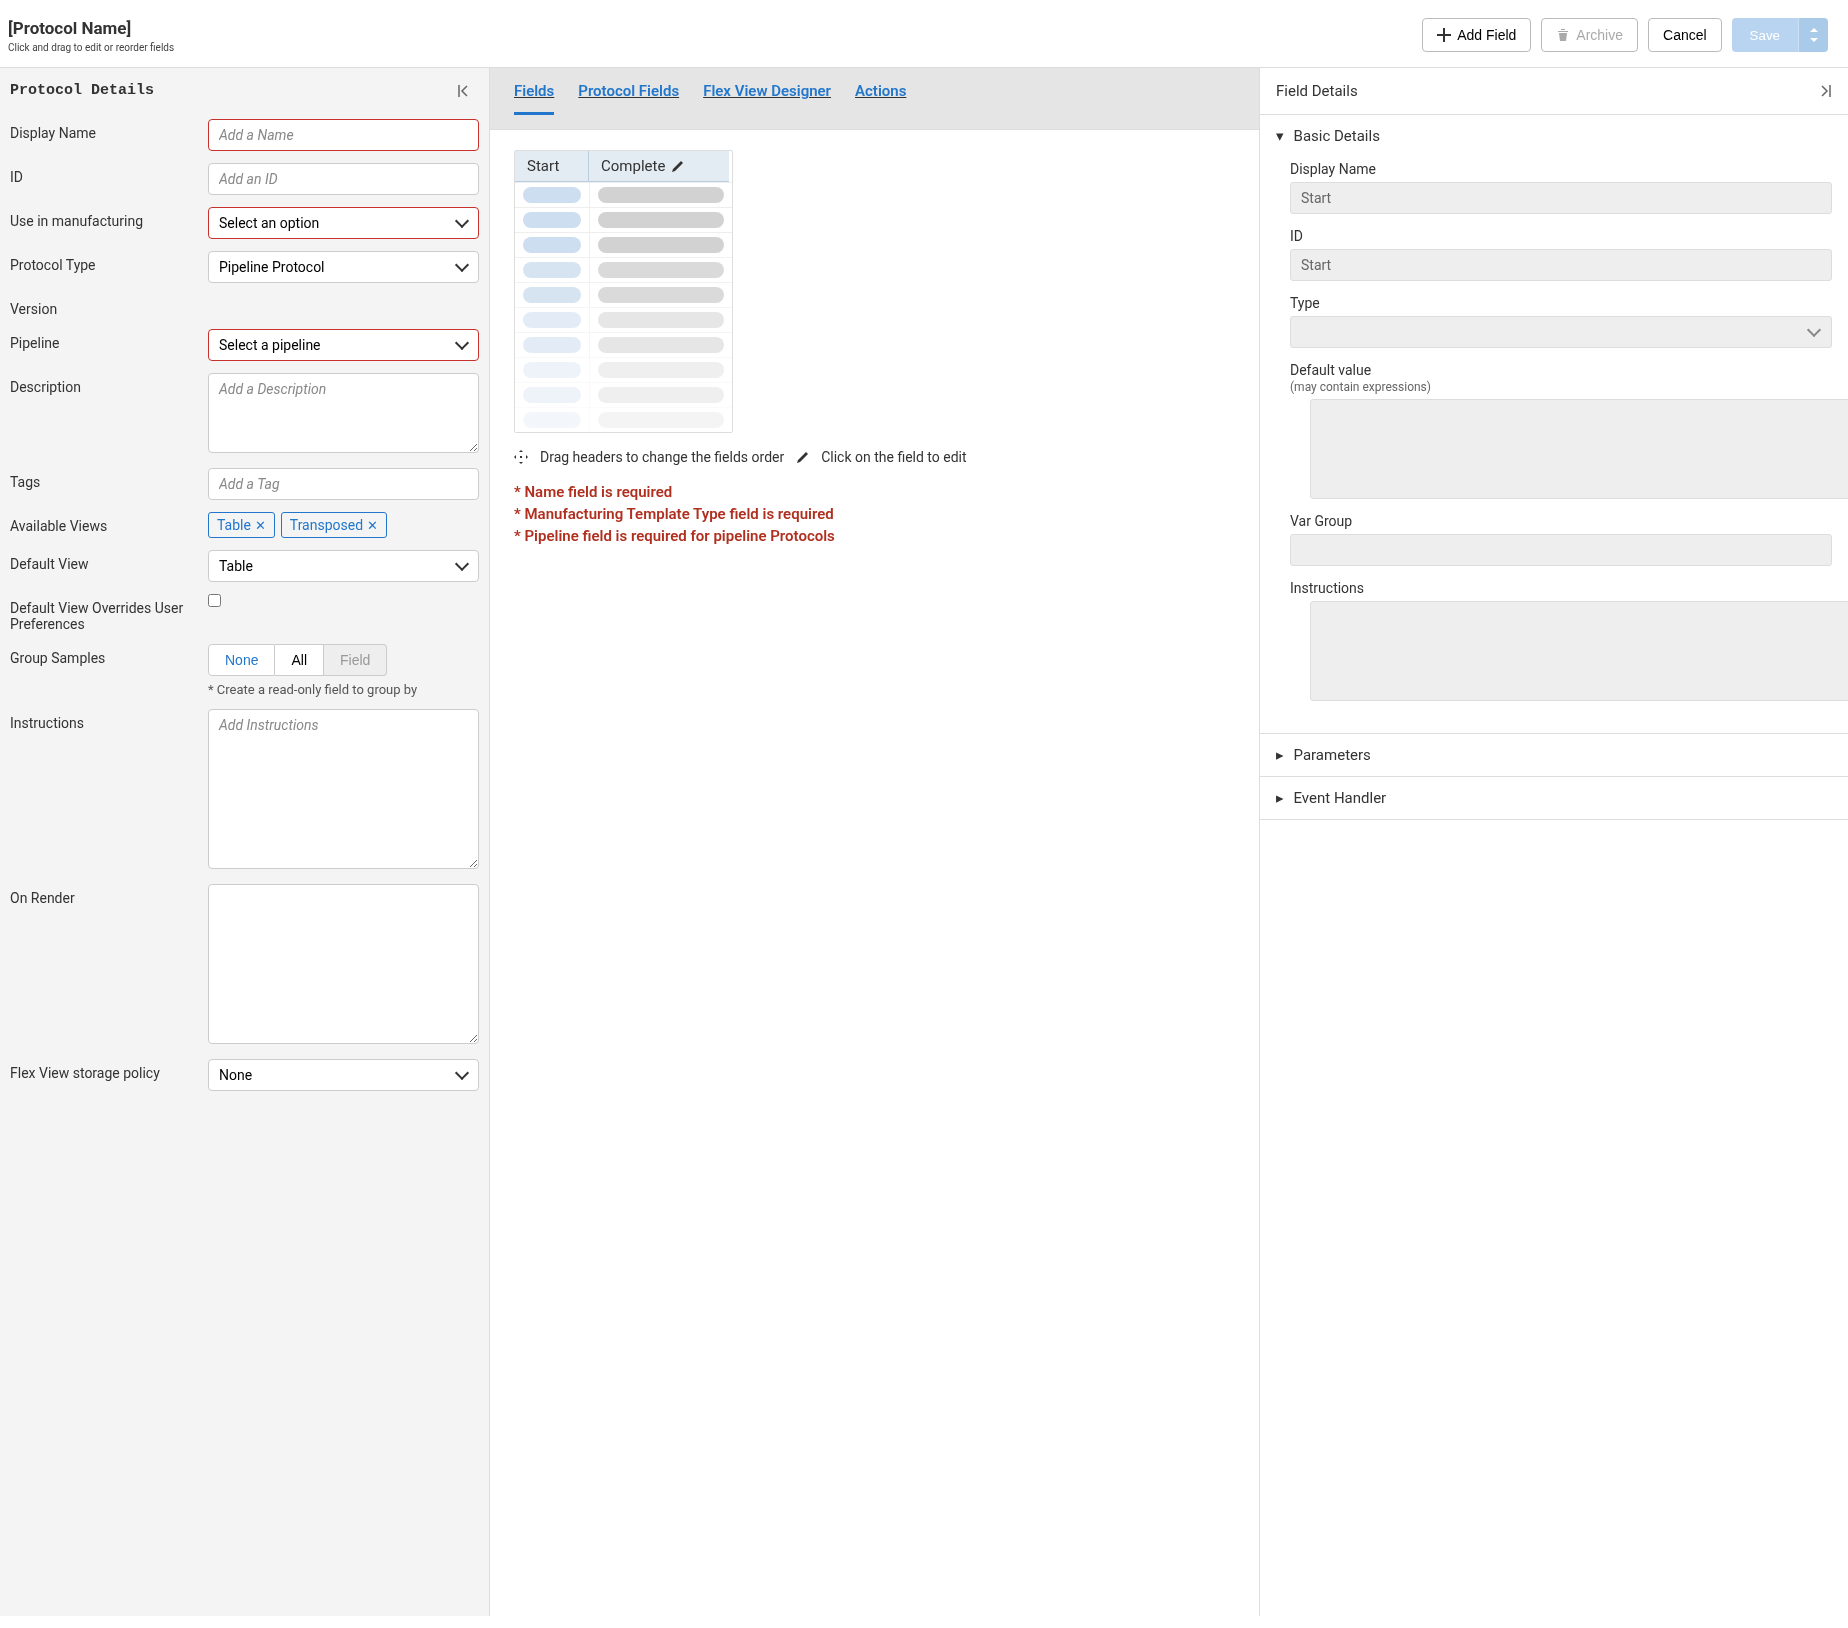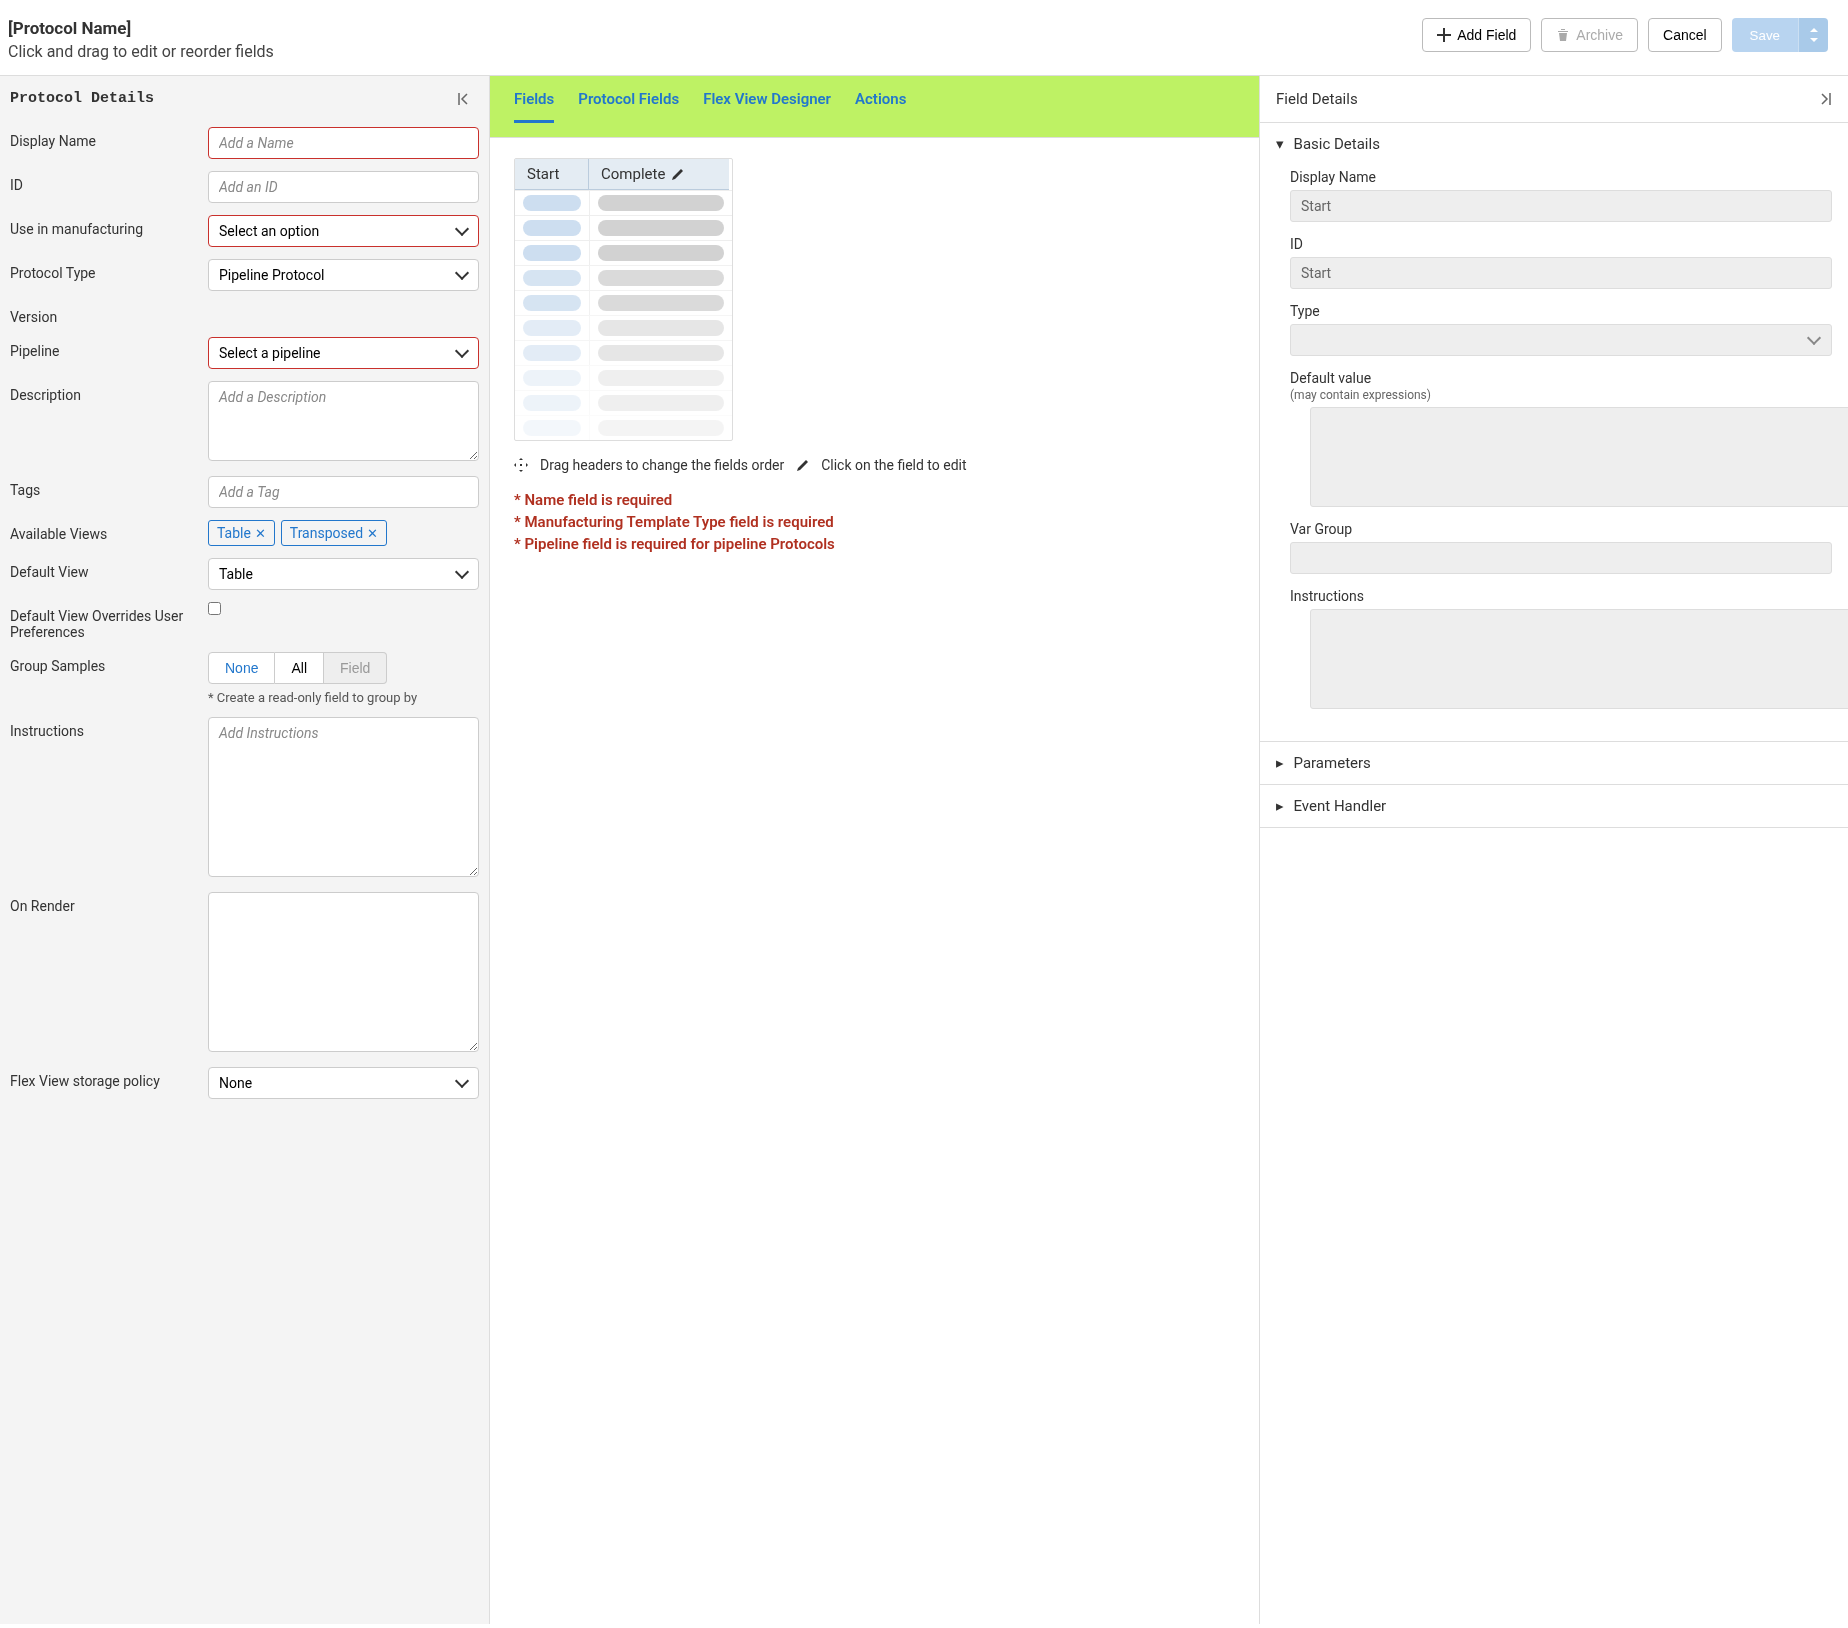--- a/index.html
+++ b/index.html
@@ -15,21 +15,21 @@
 
 
 .header {
   display: flex;
   justify-content: space-between;
   align-items: flex-start;
   padding: 18px 20px 14px 8px;
   border-bottom: 1px solid #ddd;
 }
 .header-left .title { font-weight: 700; font-size: 17px; }
-.header-left .subtitle { font-size: 16px; color: #444; margin-top: 4px; }
+.header-left .subtitle { font-size: 10px; color: #444; margin-top: 4px; }
 .header-right { display: flex; gap: 10px; }
 .btn {
   display: inline-flex;
   align-items: center;
   gap: 6px;
   padding: 8px 14px;
   border: 1px solid #bbb;
   border-radius: 4px;
   background: #fff;
   font-size: 14px;
@@ -150,22 +150,23 @@
 .seg .active { color: #2277cc; font-weight:500; }
 .seg .dim { background: #eee; color: #999; }
 
 .hint { font-size: 13px; color: #555; margin-top: 6px; }
 
 
 .tabs {
   display: flex;
   gap: 24px;
   padding: 14px 24px;
-  background: #bef264;
+  background: #e5e5e5;
   border-bottom: 1px solid #ddd;
+  text-decoration: underline;
 }
 .tabs a {
   color: #2277cc;
   font-weight: 600;
   text-decoration: none;
   padding-bottom: 12px;
   font-size: 15px;
 }
 .tabs a.active { border-bottom: 3px solid #2277cc; }
 

